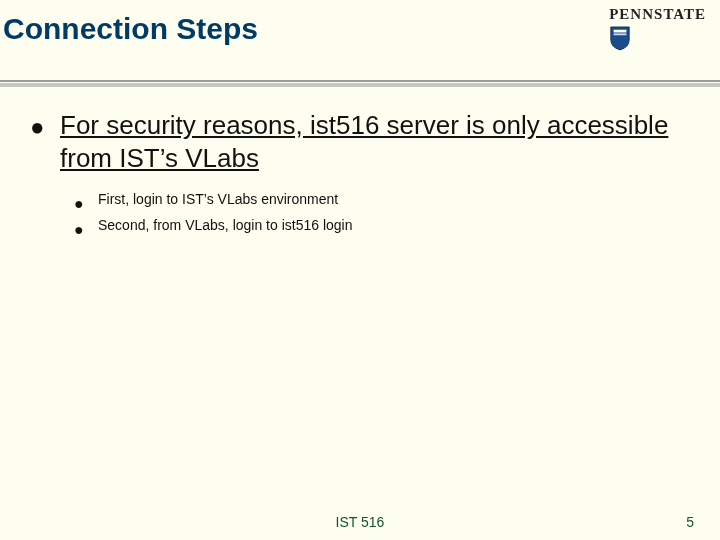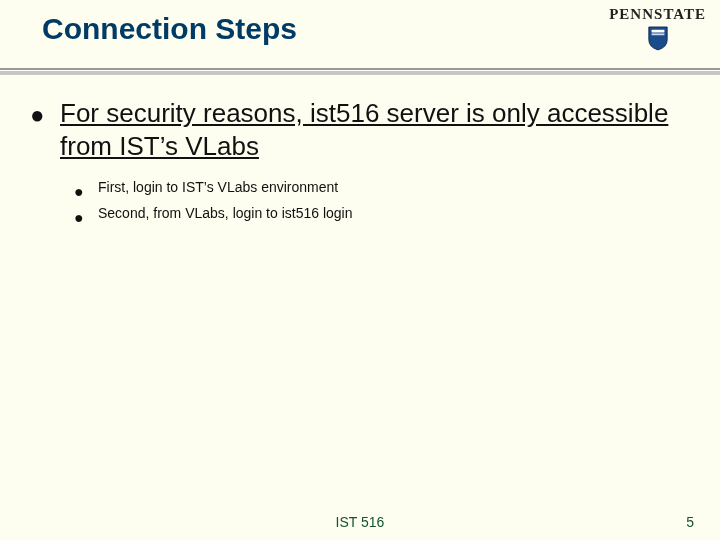--- a/index.html
+++ b/index.html
@@ -6,34 +6,33 @@
   body {
     width: 720px;
     height: 540px;
     background: #fefef0;
     font-family: Arial, Helvetica, sans-serif;
     position: relative;
     overflow: hidden;
   }
   .header {
     position: relative;
-    height: 68px;
-    padding: 12px 18px 0 18px;
-    margin-left: 24px;
+    height: 80px;
+    padding: 12px 18px 0 3px;
   }
   .title {
     font-size: 30px;
     font-weight: bold;
     color: #003b66;
   }
   .logo {
     position: absolute;
     right: 14px;
     top: 6px;
-    text-align: center;
+    text-align: left;
   }
   .logo-text {
     font-size: 15px;
     font-weight: bold;
     letter-spacing: 1px;
     color: #232323;
     font-family: "Times New Roman", serif;
   }
   .logo-shield {
     width: 22px;

